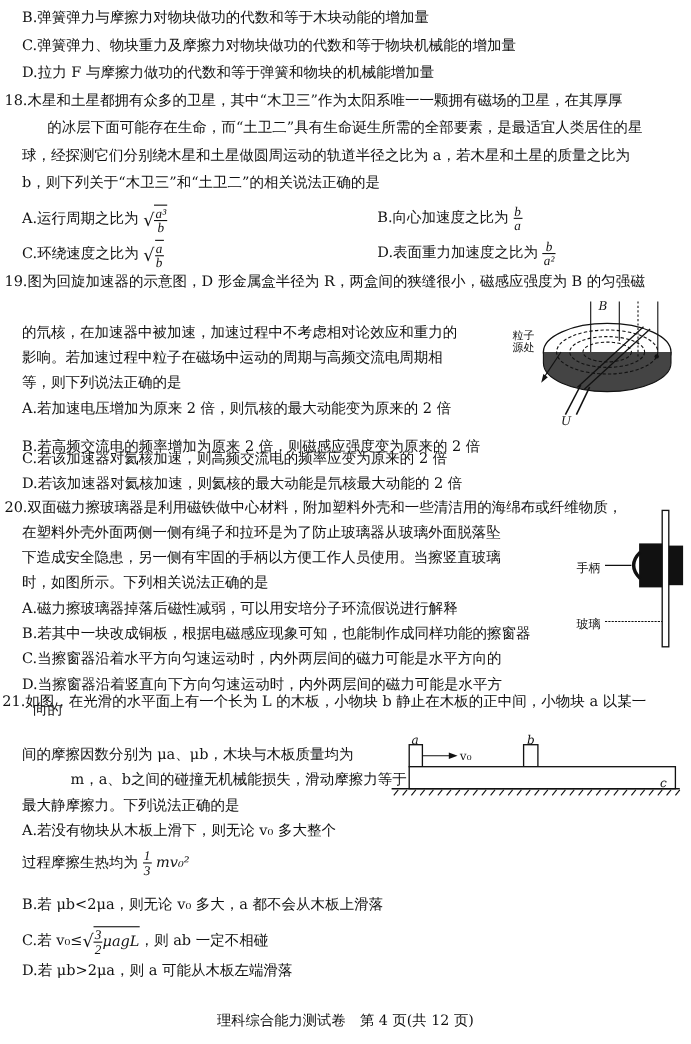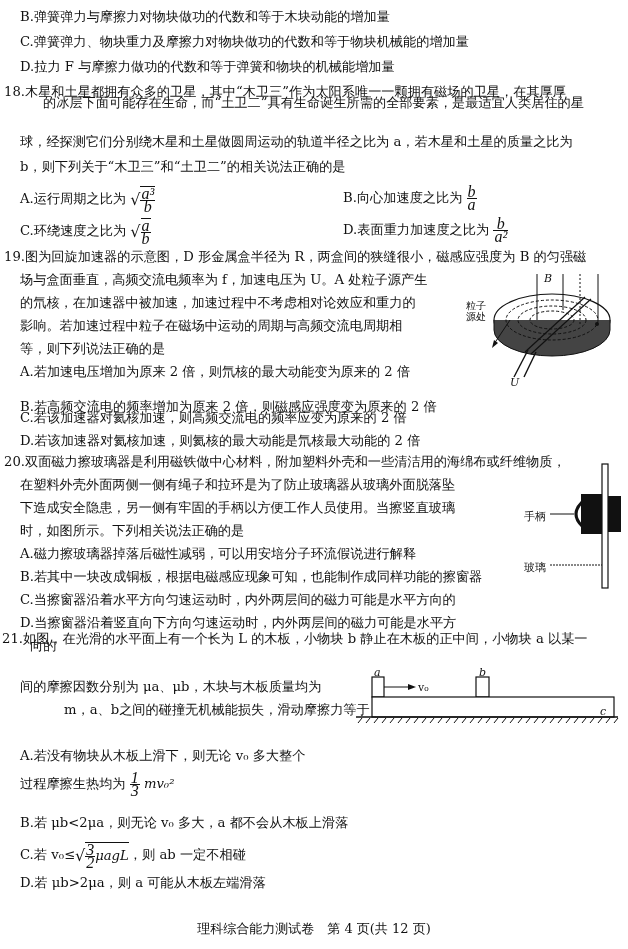--- a/index.html
+++ b/index.html
@@ -6,21 +6,21 @@
   body {
     width: 628px; height: 949px; position: relative; overflow: hidden;
     font-family: "DejaVu Serif", "Liberation Serif", serif;
     color: #111111; font-size: 13.2px; line-height: 21px;
   }
   .page { position: absolute; left: 0; top: 0; width: 612px; height: 949px; }
   .line { position: absolute; white-space: nowrap; }
   .opt { left: 20px; }
   .cont { left: 20px; }
   .qnum { left: 4px; }
-  .frac { display: inline-block; vertical-align: middle; text-align: center; font-family: "Liberation Serif", serif; font-style: italic; line-height: 12px; font-size: 16px; }
+  .frac { display: inline-block; vertical-align: middle; text-align: center; font-family: "Liberation Serif", serif; font-style: italic; line-height: 12px; font-size: 12px; }
   .frac .num { display: block; border-bottom: 1px solid #111; padding: 0 1px; }
   .frac .den { display: block; padding: 0 1px; }
   .sqrt { display: inline-block; vertical-align: middle; }
   .sqrt .rad { font-family: "DejaVu Sans", sans-serif; font-size: 16px; vertical-align: middle; }
   .sqrt .under { display: inline-block; border-top: 1px solid #111; vertical-align: middle; padding-top: 1px; }
   .footer { position: absolute; left: 0; width: 628px; top: 918px; text-align: center; font-size: 13px; }
   svg { position: absolute; }
   .fig-label { position: absolute; font-size: 11px; white-space: nowrap; }
 </style>
 </head>
@@ -28,21 +28,21 @@
 
 <div class="page">
 
   <div class="line opt" style="top:6px;">B.弹簧弹力与摩擦力对物块做功的代数和等于木块动能的增加量</div>
   <div class="line opt" style="top:31px;">C.弹簧弹力、物块重力及摩擦力对物块做功的代数和等于物块机械能的增加量</div>
   <div class="line opt" style="top:56px;">D.拉力 F 与摩擦力做功的代数和等于弹簧和物块的机械能增加量</div>
 
   <div class="line qnum" style="top:81px;">
     <span>18.</span><span>木星和土星都拥有众多的卫星，其中“木卫三”作为太阳系唯一一颗拥有磁场的卫星，在其厚厚</span>
   </div>
-  <div class="line cont" style="top:92px;padding-left:23px;">的冰层下面可能存在生命，而“土卫二”具有生命诞生所需的全部要素，是最适宜人类居住的星</div>
+  <div class="line cont" style="top:106px;padding-left:23px;">的冰层下面可能存在生命，而“土卫二”具有生命诞生所需的全部要素，是最适宜人类居住的星</div>
   <div class="line cont" style="top:131px;">球，经探测它们分别绕木星和土星做圆周运动的轨道半径之比为 a，若木星和土星的质量之比为</div>
   <div class="line cont" style="top:156px;">b，则下列关于“木卫三”和“土卫二”的相关说法正确的是</div>
 
   <div class="line opt" style="top:186px;">
     <span>A.运行周期之比为</span>
     <span class="sqrt"><span class="rad">√</span><span class="under"><span class="frac"><span class="num">a³</span><span class="den">b</span></span></span></span>
   </div>
   <div class="line" style="top:186px; left:343px;">
     <span>B.向心加速度之比为</span>
     <span class="frac"><span class="num">b</span><span class="den">a</span></span>
@@ -52,21 +52,20 @@
     <span class="sqrt"><span class="rad">√</span><span class="under"><span class="frac"><span class="num">a</span><span class="den">b</span></span></span></span>
   </div>
   <div class="line" style="top:218px; left:343px;">
     <span>D.表面重力加速度之比为</span>
     <span class="frac"><span class="num">b</span><span class="den">a²</span></span>
   </div>
 
   <div class="line qnum" style="top:246px;">
     <span>19.</span><span>图为回旋加速器的示意图，D 形金属盒半径为 R，两盒间的狭缝很小，磁感应强度为 B 的匀强磁</span>
   </div>
-  <div class="line cont" style="top:269px;">场与盒面垂直，高频交流电频率为 f，加速电压为 U。A 处粒子源产生</div>
   <div class="line cont" style="top:292px;">的氘核，在加速器中被加速，加速过程中不考虑相对论效应和重力的</div>
   <div class="line cont" style="top:315px;">影响。若加速过程中粒子在磁场中运动的周期与高频交流电周期相</div>
   <div class="line cont" style="top:338px;">等，则下列说法正确的是</div>
   <div class="line opt" style="top:361px;">A.若加速电压增加为原来 2 倍，则氘核的最大动能变为原来的 2 倍</div>
   <div class="line opt" style="top:384px;margin-top:12px;">B.若高频交流电的频率增加为原来 2 倍，则磁感应强度变为原来的 2 倍</div>
   <div class="line opt" style="top:407px;">C.若该加速器对氦核加速，则高频交流电的频率应变为原来的 2 倍</div>
   <div class="line opt" style="top:430px;">D.若该加速器对氦核加速，则氦核的最大动能是氘核最大动能的 2 倍</div>
 
   <div style="position:absolute; left:470px; top:272px; width:150px; height:110px;">
     <svg width="150" height="110" viewBox="0 0 150 110" style="left:0; top:0;">
@@ -120,20 +119,21 @@
     </svg>
     <span class="fig-label" style="left:-6px; top:44px;">手柄</span>
     <span class="fig-label" style="left:-6px; top:95px;">玻璃</span>
   </div>
 
   <div class="line qnum" style="top:628px; left:2px;">
     <span>21.</span><span>如图，在光滑的水平面上有一个长为 L 的木板，小物块 b 静止在木板的正中间，小物块 a 以某一</span>
   </div>
   <div class="line cont" style="top:676px;">间的摩擦因数分别为 μa、μb，木块与木板质量均为</div>
   <div class="line cont" style="top:699px;margin-left:44px;">m，a、b之间的碰撞无机械能损失，滑动摩擦力等于</div>
+  <div class="line cont" style="top:722px;">最大静摩擦力。下列说法正确的是</div>
 
   <div class="line opt" style="top:745px;">A.若没有物块从木板上滑下，则无论 v₀ 多大整个</div>
   <div class="line cont" style="top:772px;">
     <span>过程摩擦生热均为</span>
     <span class="frac"><span class="num">1</span><span class="den">3</span></span>
     <span style="font-style:italic;">mv₀²</span>
   </div>
   <div class="line opt" style="top:812px;">B.若 μb&lt;2μa，则无论 v₀ 多大，a 都不会从木板上滑落</div>
   <div class="line opt" style="top:842px;">
     <span>C.若 v₀≤</span><span class="sqrt"><span class="rad">√</span><span class="under"><span class="frac"><span class="num">3</span><span class="den">2</span></span><span style="font-style:italic;">μagL</span></span></span><span>，则 ab 一定不相碰</span>

